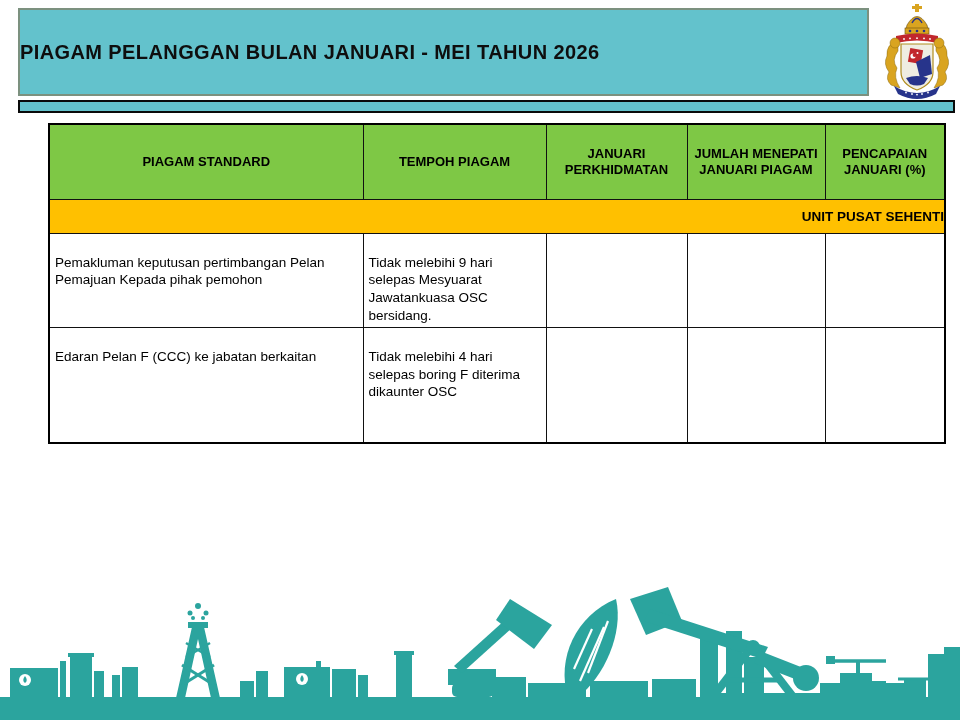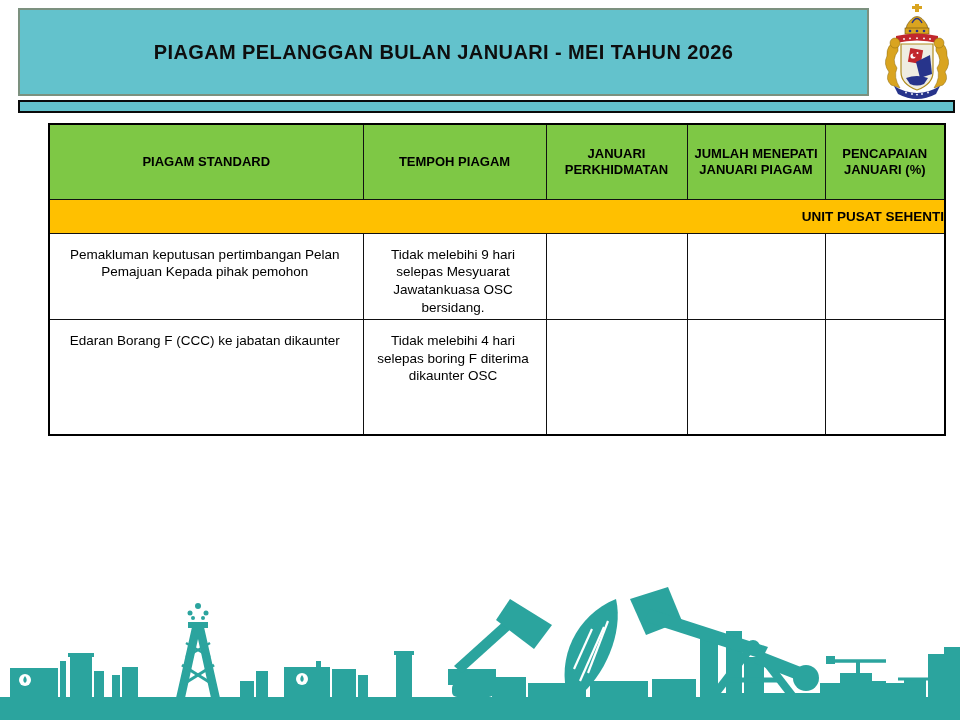--- a/index.html
+++ b/index.html
@@ -3,21 +3,21 @@
 <meta charset="utf-8">
 <style>
   * { margin:0; padding:0; box-sizing:border-box; }
   html,body { width:960px; height:720px; background:#fff; font-family:"Liberation Sans", sans-serif; overflow:hidden; }
   .slide { position:relative; width:960px; height:720px; background:#fff; }
 
   
   .title-banner {
     position:absolute; left:18px; top:8px; width:851px; height:88px;
     background:#63C2CC; border:2px solid #7C917F;
-    display:flex; align-items:center; justify-content:center;
+    display:flex; align-items:center; justify-content:flex-start;
   }
   .title-banner h1 {
     font-size:20px; font-weight:bold; color:#0e0e0e; letter-spacing:.4px; text-align:center;
   }
 
   
   .crest { position:absolute; left:876px; top:4px; width:82px; height:96px; }
 
   
   .divider-bar {
@@ -35,21 +35,21 @@
   table.piagam thead th {
     background:#7EC845; height:75px; font-size:13px; font-weight:bold;
     text-align:center; vertical-align:middle; color:#000; line-height:1.25; padding:2px 6px;
   }
   td.section-cell {
     background:#FFC000; height:34px; font-size:13.5px; font-weight:bold;
     text-align:right; vertical-align:middle; color:#000;
   }
   table.piagam tbody td.body-cell {
     background:#fff; font-size:13.5px; color:#000; vertical-align:top;
-    text-align:center; padding:12px 8px 2px 5px; line-height:1.32;
+    text-align:left; padding:20px 8px 2px 5px; line-height:1.32;
   }
   tr.data-row-1 { height:77px; }
   tr.data-row-2 { height:116px; }
 
   
   .skyline { position:absolute; left:0; bottom:0; width:960px; height:135px; }
 </style>
 </head>
 <body>
 
@@ -126,21 +126,21 @@
         <td class="section-cell" colspan="5">UNIT PUSAT SEHENTI</td>
       </tr>
       <tr class="data-row-1">
         <td class="body-cell">Pemakluman keputusan pertimbangan Pelan Pemajuan Kepada pihak pemohon</td>
         <td class="body-cell">Tidak melebihi 9 hari selepas Mesyuarat Jawatankuasa OSC bersidang.</td>
         <td class="body-cell"></td>
         <td class="body-cell"></td>
         <td class="body-cell"></td>
       </tr>
       <tr class="data-row-2">
-        <td class="body-cell">Edaran Borang F (CCC) ke jabatan dikaunter</td>
+        <td class="body-cell">Edaran Pelan F (CCC) ke jabatan berkaitan</td>
         <td class="body-cell">Tidak melebihi 4 hari selepas boring F diterima dikaunter OSC</td>
         <td class="body-cell"></td>
         <td class="body-cell"></td>
         <td class="body-cell"></td>
       </tr>
     </tbody>
   </table>
 
   <div class="skyline">
     <svg width="960" height="135" viewBox="0 0 960 135" xmlns="http://www.w3.org/2000/svg">

